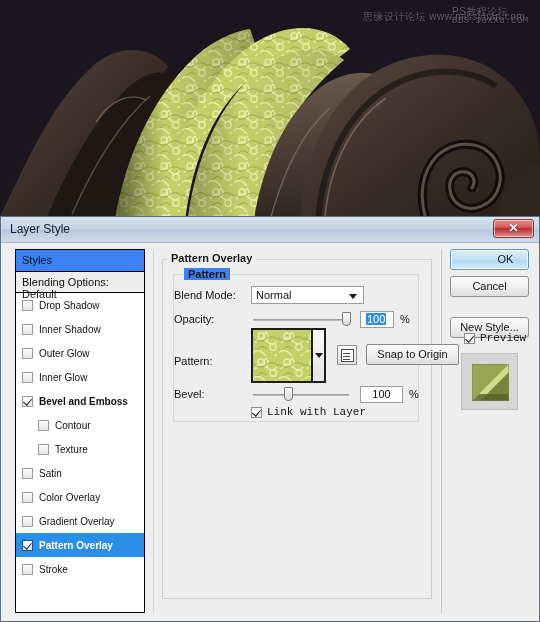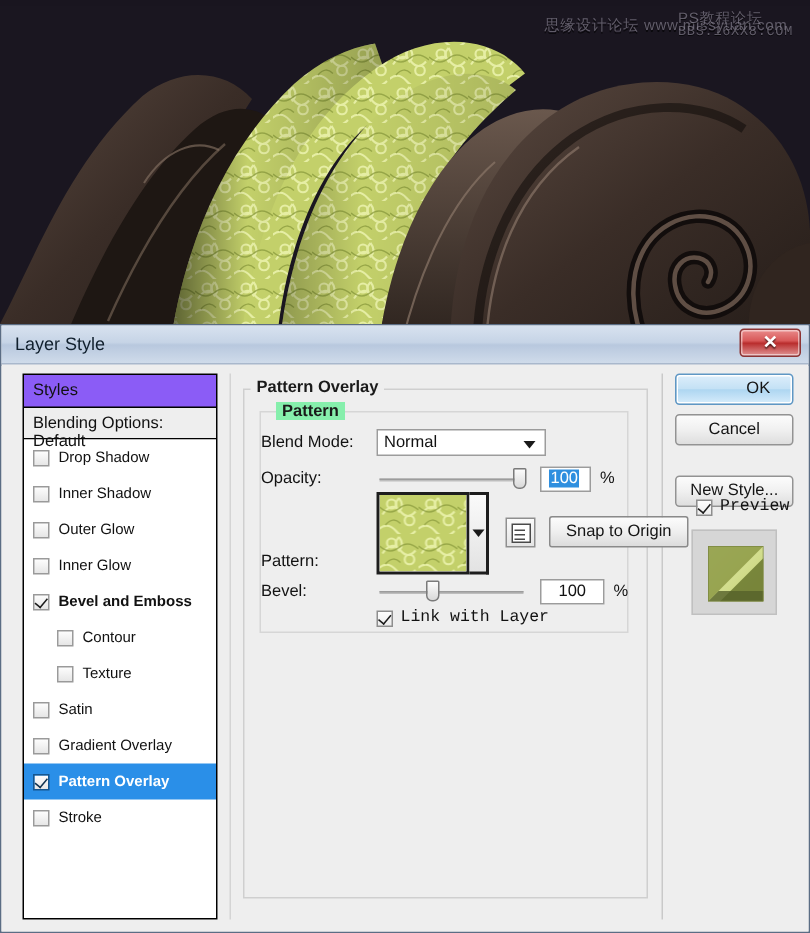--- a/index.html
+++ b/index.html
@@ -82,21 +82,21 @@
   
   #styles-panel {
     position: absolute;
     left: 14px; top: 5px;
     width: 130px; height: 364px;
     background: #fff;
     border: 1px solid #000;
   }
   .styles-header {
     height: 22px;
-    background: #8b5cf6;
+    background: #3b82f6;
     border-bottom: 1px solid #000;
     font-size: 11px; color: #111;
     padding: 4px 0 0 6px;
   }
   .blending-row {
     height: 21px;
     background: #eeeeee;
     border-bottom: 1px solid #000;
     font-size: 11px; color: #111;
     padding: 4px 0 0 6px;
@@ -164,21 +164,21 @@
   #inner-group {
     position: absolute;
     left: 10px; top: 14px; right: 12px;
     height: 148px;
     border: 1px solid #d6d6d6;
   }
   .sub-title {
     position: absolute;
     left: 10px; top: -7px;
     font-size: 11px; font-weight: bold; color: #1a1a1a;
-    background: #86efac;
+    background: #3b82f6;
     padding: 0 4px;
   }
 
   .frm-label {
     position: absolute;
     font-size: 11px; color: #121212;
     text-align: left;
   }
 
   
@@ -487,20 +487,24 @@
             <div class="style-row indent">
               <span class="cbox"></span>
               <span>Texture</span>
             </div>
             <div class="style-row">
               <span class="cbox"></span>
               <span>Satin</span>
             </div>
             <div class="style-row">
               <span class="cbox"></span>
+              <span>Color Overlay</span>
+            </div>
+            <div class="style-row">
+              <span class="cbox"></span>
               <span>Gradient Overlay</span>
             </div>
             <div class="style-row checked selected">
               <span class="cbox on"></span>
               <span>Pattern Overlay</span>
             </div>
             <div class="style-row">
               <span class="cbox"></span>
               <span>Stroke</span>
             </div>
@@ -519,21 +523,21 @@
               <span class="val">Normal</span>
               <span class="arrow"></span>
             </div>
 
             <div class="frm-label" style="left:0; top:38px; width:72px;">Opacity:</div>
             <div class="slider-track" style="left:79px; top:44px; width:96px;"></div>
             <div class="slider-thumb" style="left:168px; top:37px;"></div>
             <div class="num-input sel" style="left:186px; top:36px; width:34px;"><span class="hl">100</span></div>
             <div class="pct" style="left:226px; top:38px;">%</div>
 
-            <div class="frm-label" style="left:0; top:93px; width:72px;">Pattern:</div>
+            <div class="frm-label" style="left:0; top:80px; width:72px;">Pattern:</div>
             <div id="pattern-swatch-wrap">
               <svg width="58" height="51" viewBox="0 0 58 51" xmlns="http://www.w3.org/2000/svg">
                 <rect width="58" height="51" fill="url(#floral)"></rect>
               </svg>
             </div>
             <div id="pattern-drop">
               <span class="arrow"></span>
             </div>
             <div id="new-preset-btn">
               <span class="gl"></span>

